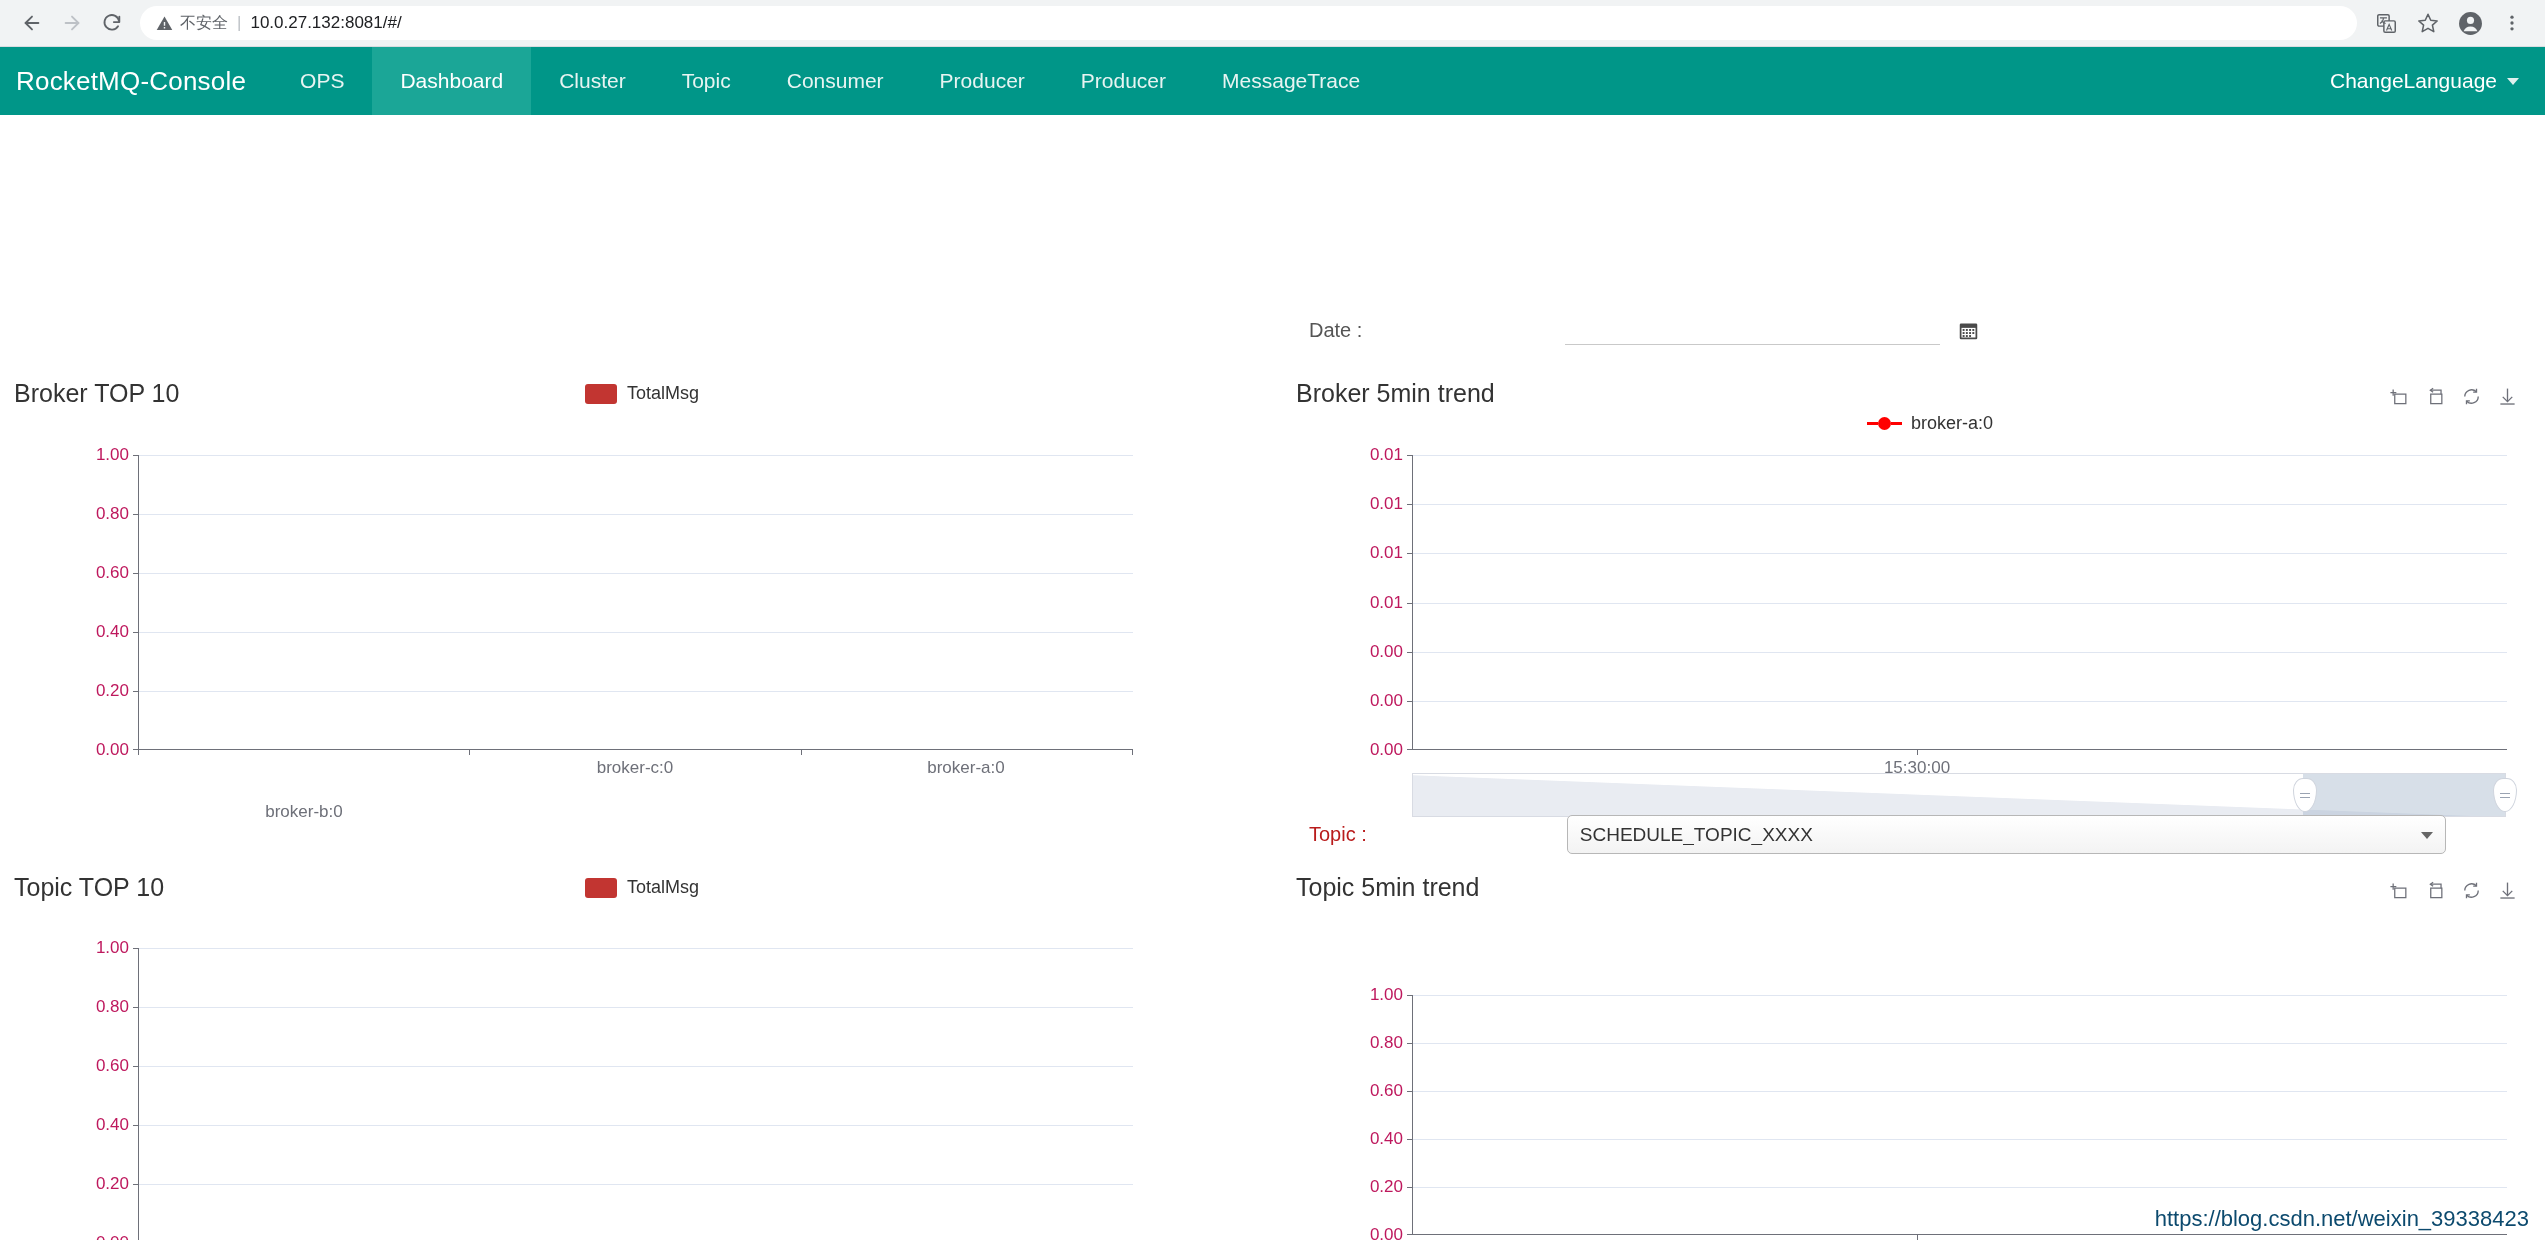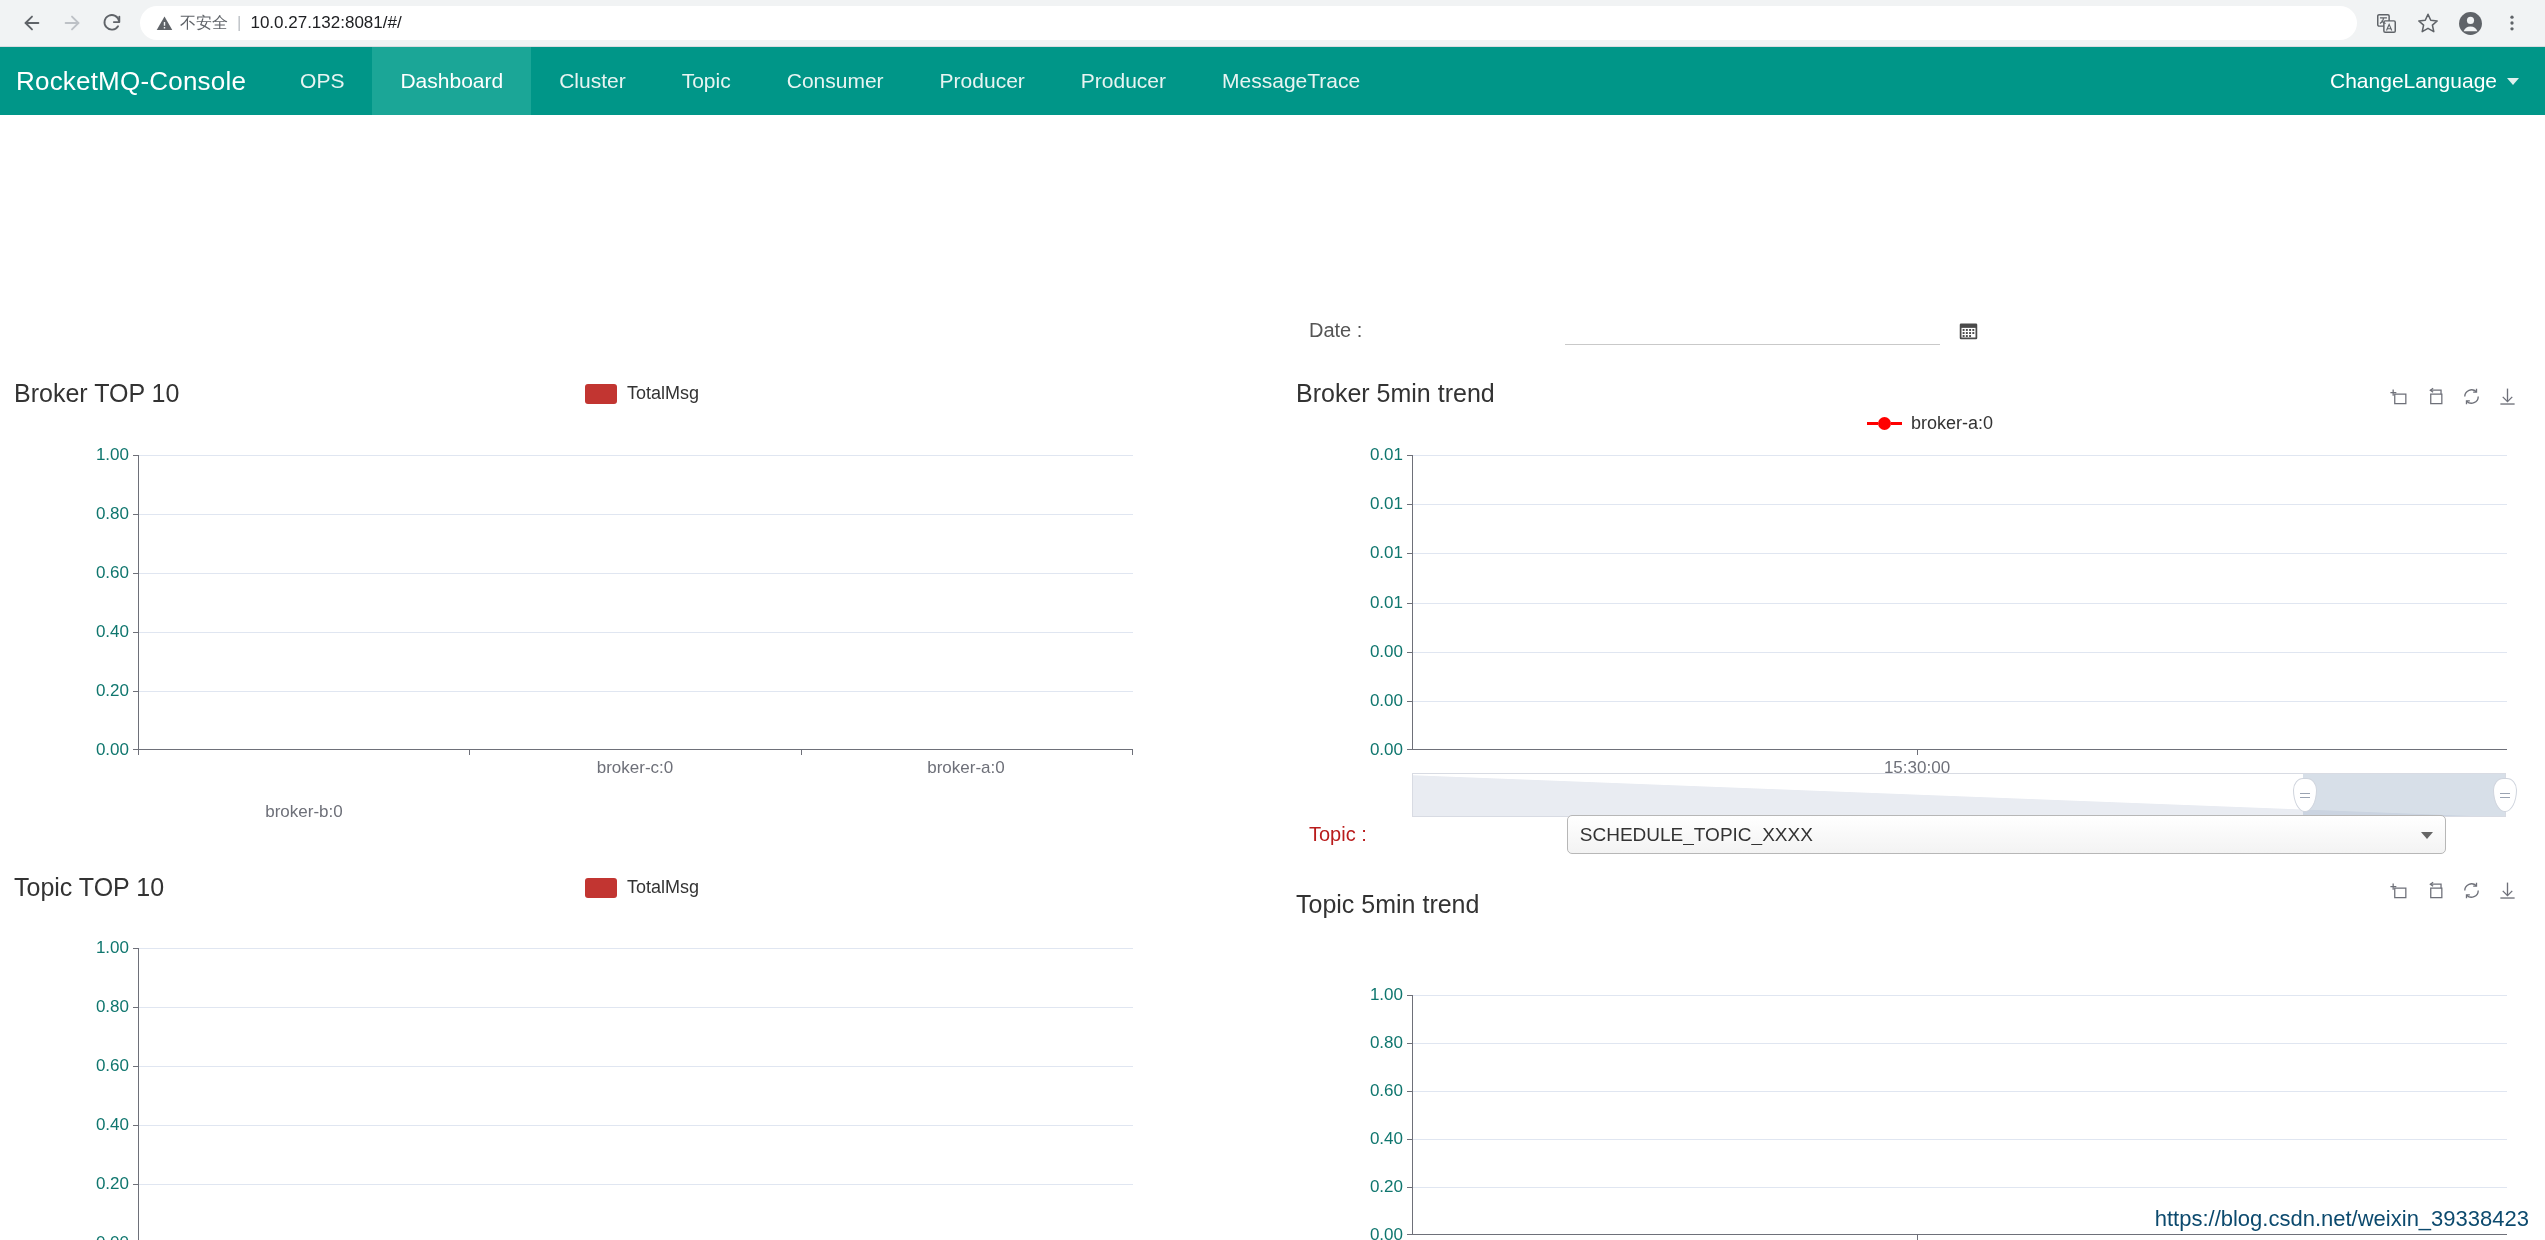--- a/index.html
+++ b/index.html
@@ -131,21 +131,21 @@
   .legend .dot-line .dt {
     width: 13px; height: 13px; border-radius: 50%;
     background: #ff0000;
   }
 
   
   .plot { position: absolute; }
   .axis-y-labels { position: absolute; right: 100%; margin-right: 9px; }
   .ylab {
     position: absolute; right: 0;
-    font-size: 17px; color: #0f766e;
+    font-size: 17px; color: #be185d;
     white-space: nowrap;
     transform: translateY(-50%);
     margin-left: 35px;
   }
   .gridline {
     position: absolute; left: 0; right: 0;
     height: 1px; background: #e0e6f1;
   }
   .axis-line-x {
     position: absolute; left: 0; right: 0; bottom: 0;
@@ -529,21 +529,21 @@
     <div class="topic-row" style="left:37px;top:700px;">
       <span class="topic-label">Topic :</span>
       <span class="select-wrap" style="margin-left:200px;">
         <select class="topic-select" style="width:879px;">
           <option>SCHEDULE_TOPIC_XXXX</option>
         </select>
         <span class="select-caret"></span>
       </span>
     </div>
 
-    <div style="position:absolute;left:24px;top:775px;" class="chart-title">Topic 5min trend</div>
+    <div style="position:absolute;left:24px;top:758px;" class="chart-title">Topic 5min trend</div>
     <div class="toolbox" style="position:absolute;right:28px;top:766px;">
       <span>
         <svg width="19" height="19" viewBox="0 0 24 24" fill="none" stroke="#6e7079" stroke-width="1.6">
             <rect x="6" y="9" width="14" height="12"></rect>
             <path d="M4 3v8M0.5 7H8" stroke-width="1.6"></path>
           </svg>
       </span>
       <span>
         <svg width="19" height="19" viewBox="0 0 24 24" fill="none" stroke="#6e7079" stroke-width="1.6">
             <rect x="6" y="9" width="14" height="12"></rect>

